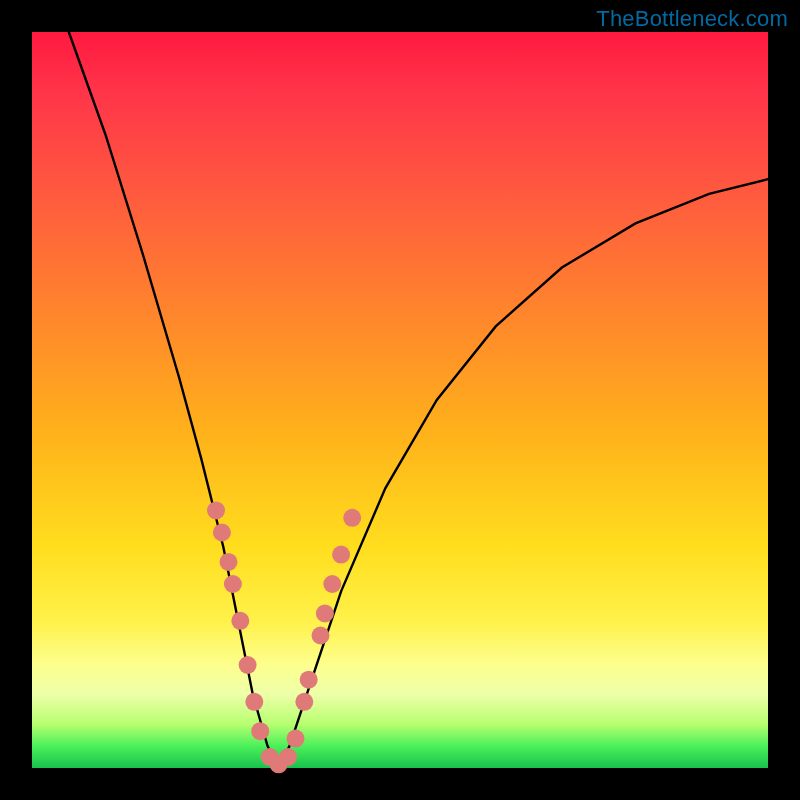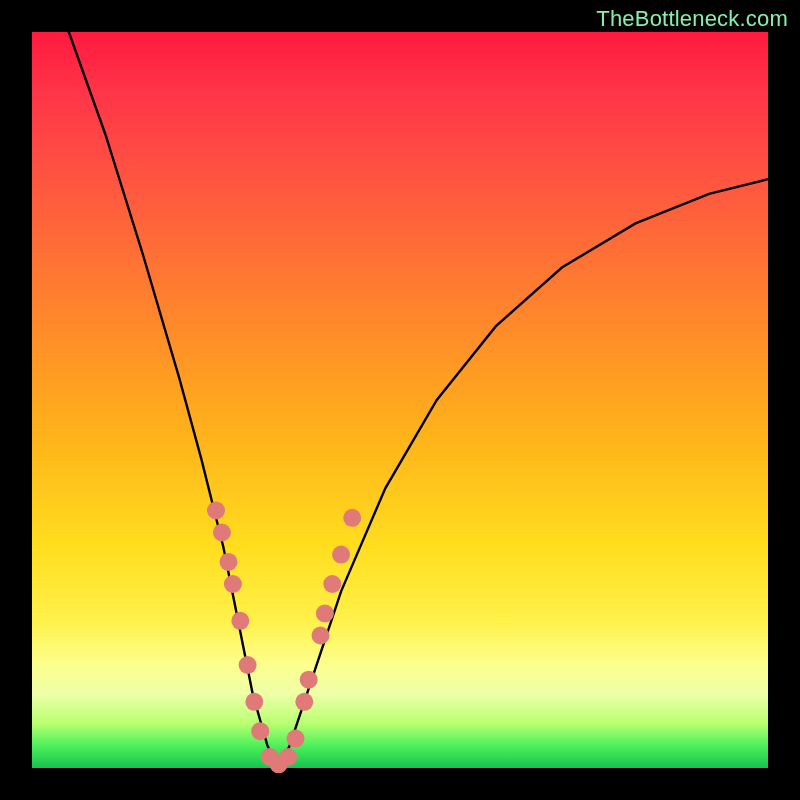--- a/index.html
+++ b/index.html
@@ -37,21 +37,21 @@
       #edffa8 90%,
       #b8ff70 94%,
       #4cf05a 97%,
       #18c24d 100%
     );
   }
   .watermark {
     position: absolute;
     top: 6px;
     right: 12px;
-    color: #86efac;
+    color: #0369a1;
     font-size: 22px;
     letter-spacing: 0.2px;
     user-select: none;
   }
   svg.curve {
     position: absolute;
     left: 0;
     top: 0;
     width: 736px;
     height: 736px;

